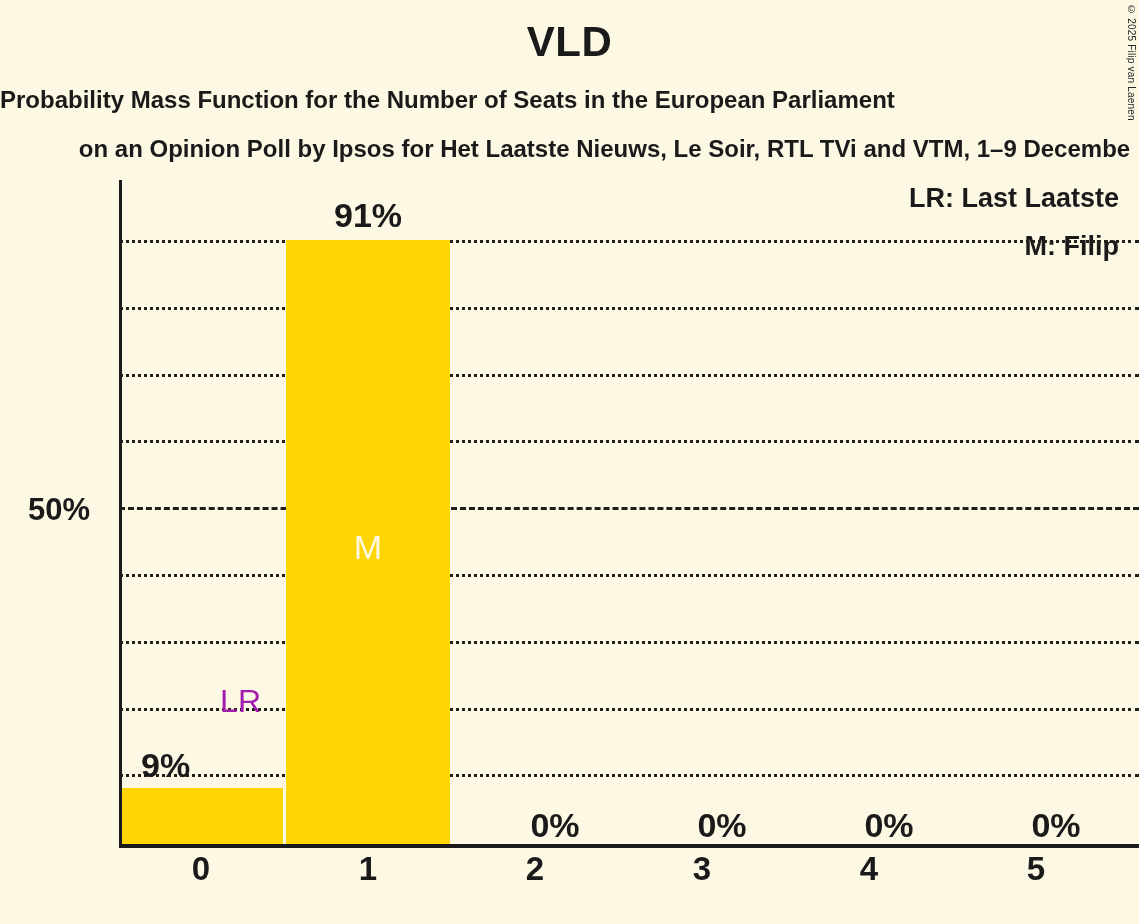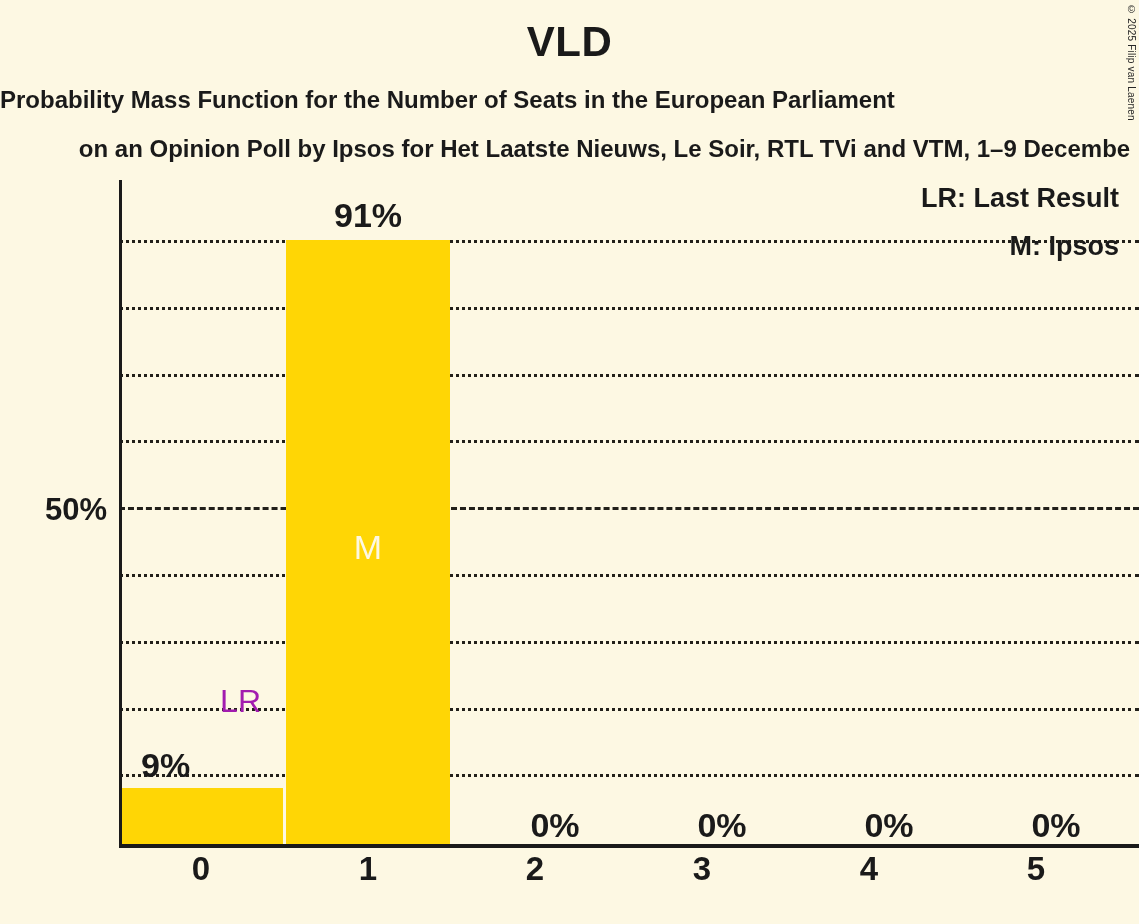--- a/index.html
+++ b/index.html
@@ -136,21 +136,20 @@
     line-height: 1;
     color: #a21caf;
   }
   #y-tick-50 {
     position: absolute;
     left: 28px;
     top: 494px;
     font-size: 31px;
     font-weight: bold;
     line-height: 1;
-    margin-left: 17px;
   }
 
   
   .x-tick-label {
     position: absolute;
     top: 868px;
     width: 120px;
     text-align: center;
     font-size: 33px;
     font-weight: bold;
@@ -175,22 +174,22 @@
 
 <div id="chart-title">VLD</div>
 <div id="chart-subtitle">Probability Mass Function for the Number of Seats in the European Parliament</div>
 <div id="chart-subsubtitle">on an Opinion Poll by Ipsos for Het Laatste Nieuws, Le Soir, RTL TVi and VTM, 1–9 Decembe</div>
 
 <div id="copyright">© 2025 Filip van Laenen</div>
 
 <div id="y-tick-50">50%</div>
 
 <div id="legend">
-  <div>LR: Last Result</div>
-  <div>M: Ipsos</div>
+  <div>LR: Last Laatste</div>
+  <div>M: Filip</div>
 </div>
 
 <div id="plot">
 
   <div class="gridline" style="top:60.0px"></div>
   <div class="gridline" style="top:126.8px"></div>
   <div class="gridline" style="top:193.6px"></div>
   <div class="gridline" style="top:260.4px"></div>
   <div class="gridline major" style="top:327.2px"></div>
   <div class="gridline" style="top:394.0px"></div>

